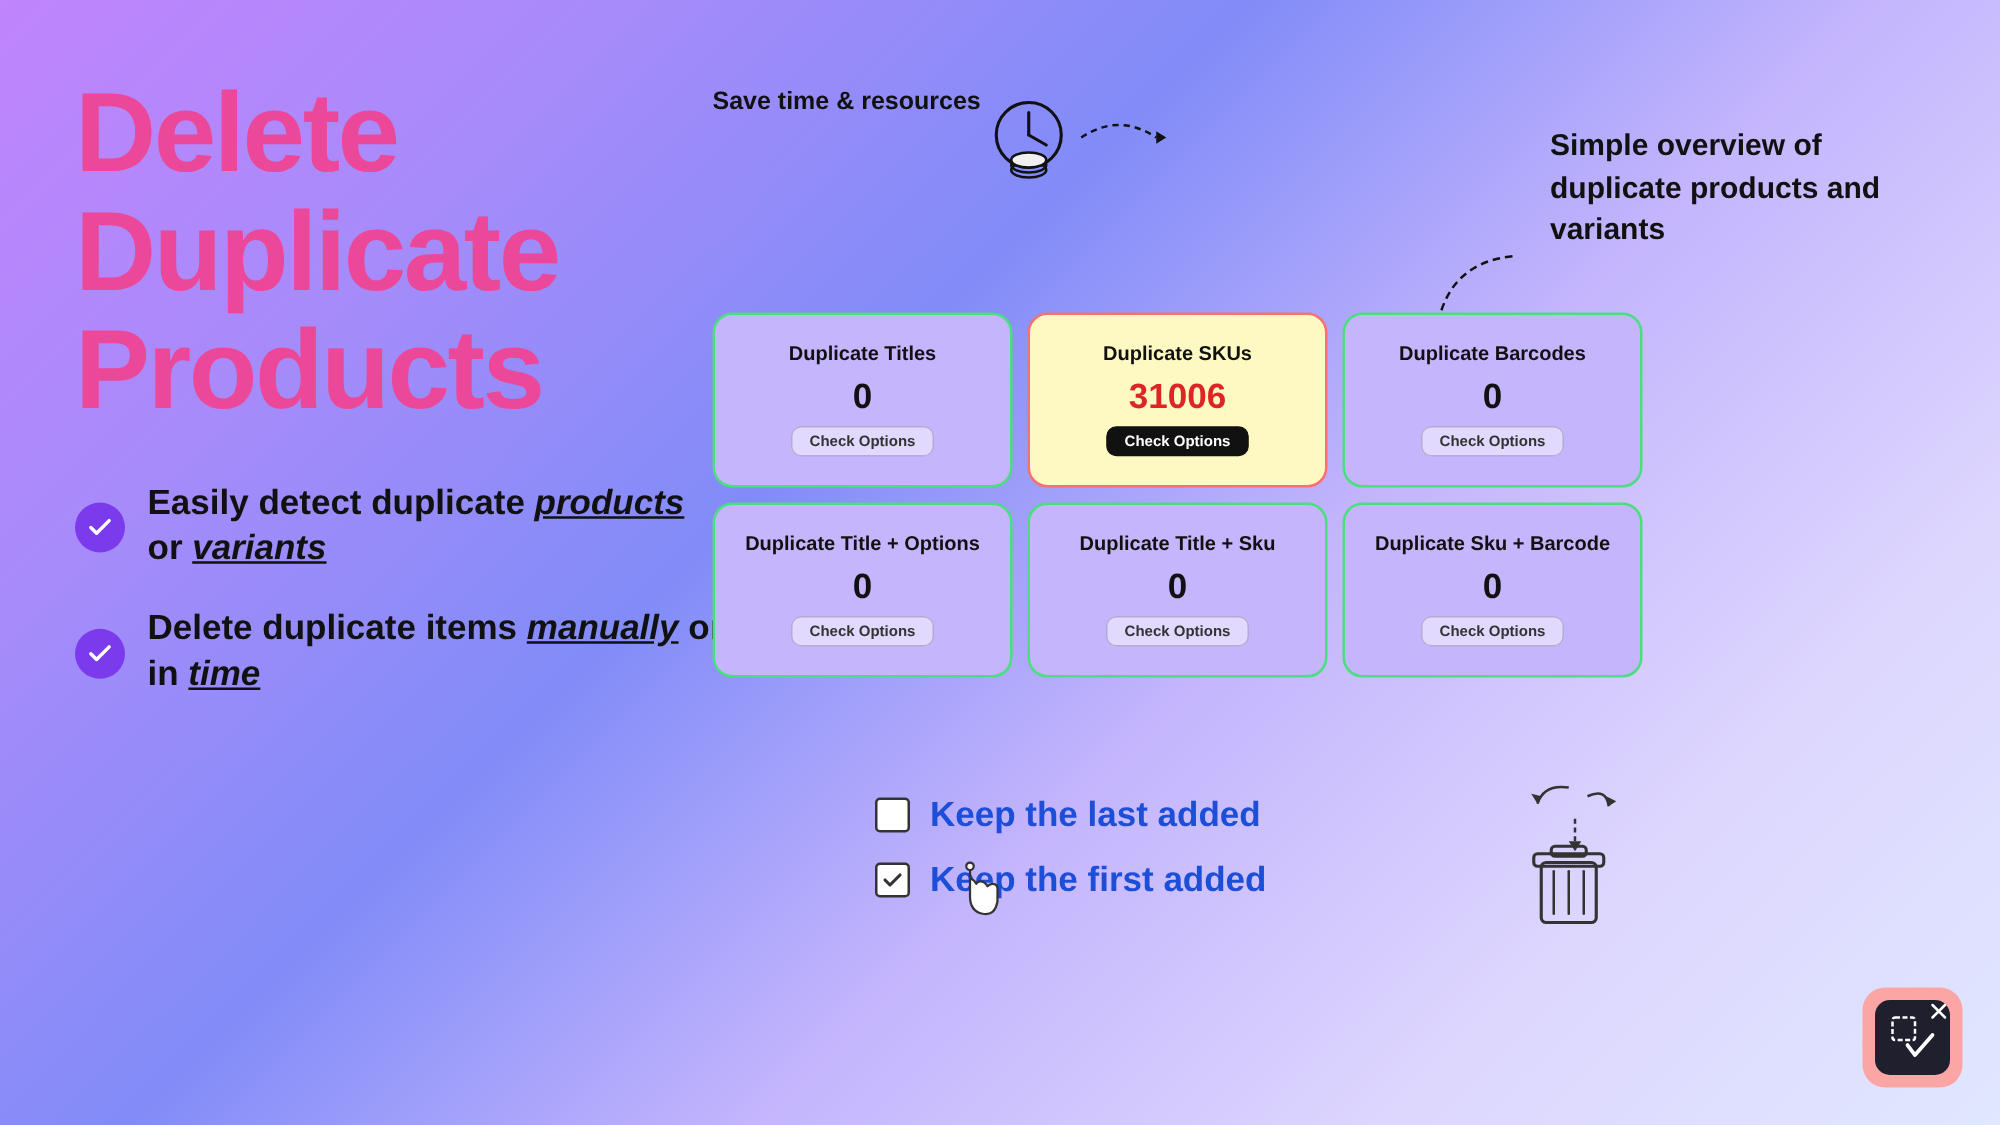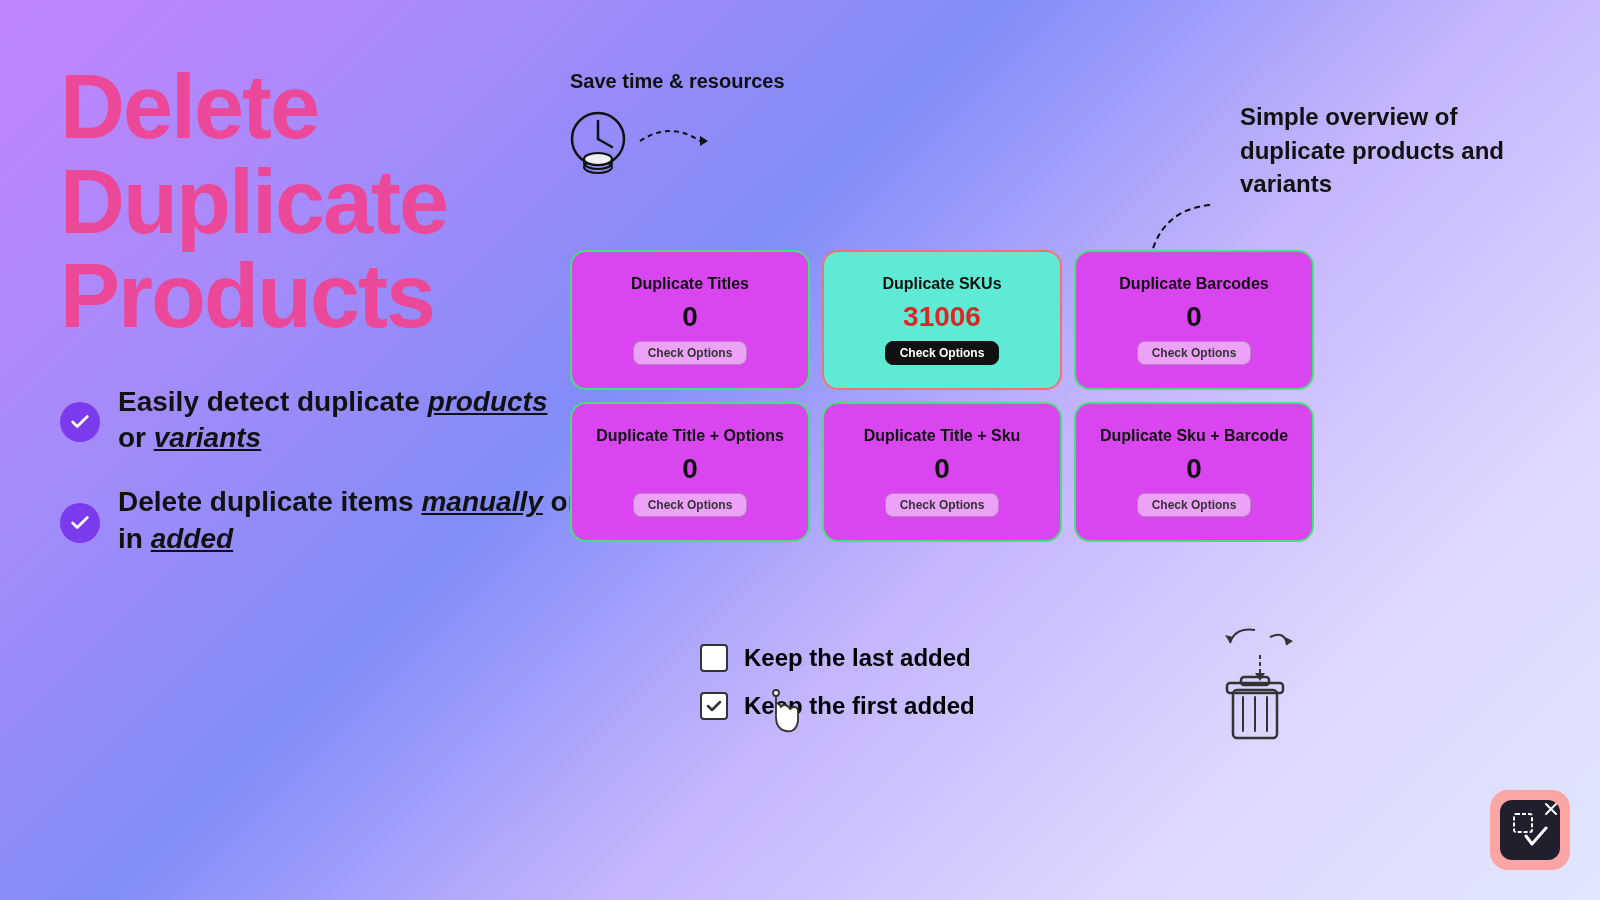--- a/index.html
+++ b/index.html
@@ -71,21 +71,20 @@
       text-decoration: underline;
       font-style: italic;
     }
 
     
     .save-time-banner {
       position: absolute;
       top: 70px;
       left: 560px;
       display: flex;
-      flex-direction: column;
       align-items: flex-start;
     }
 
     .save-time-text {
       font-size: 20px;
       font-weight: 700;
       color: #111;
       margin-bottom: 8px;
       margin-left: 10px;
     }
@@ -118,26 +117,26 @@
       border-radius: 16px;
       display: flex;
       flex-direction: column;
       align-items: center;
       justify-content: center;
       padding: 16px;
       gap: 8px;
     }
 
     .card-green {
-      background: #d946ef;
+      background: #c4b5fd;
       border: 2px solid #4ade80;
     }
 
     .card-pink {
-      background: #5eead4;
+      background: #fef9c3;
       border: 2px solid #f87171;
     }
 
     .card-title {
       font-size: 16px;
       font-weight: 700;
       color: #111;
       text-align: center;
     }
 
@@ -201,23 +200,23 @@
       align-items: center;
       justify-content: center;
       flex-shrink: 0;
     }
 
     .checkbox-box.checked {
       background: white;
     }
 
     .checkbox-label {
-      font-size: 24px;
-      font-weight: 700;
-      color: #000000;
+      font-size: 28px;
+      font-weight: 700;
+      color: #1d4ed8;
     }
 
     
     .bottom-right-widget {
       position: absolute;
       bottom: 30px;
       right: 30px;
       width: 80px;
       height: 80px;
       background: #fca5a5;
@@ -257,21 +256,21 @@
         Easily detect duplicate <a href="#"><em>products</em></a> or <a href="#"><em>variants</em></a>
       </div>
     </div>
     <div class="feature-item">
       <div class="check-circle">
         <svg viewBox="0 0 24 24" fill="none" stroke="white" stroke-width="3" stroke-linecap="round" stroke-linejoin="round">
           <polyline points="20 6 9 17 4 12"></polyline>
         </svg>
       </div>
       <div class="feature-text">
-        Delete duplicate items <a href="#"><em>manually</em></a> or in <a href="#"><em>added</em></a>
+        Delete duplicate items <a href="#"><em>manually</em></a> or in <a href="#"><em>time</em></a>
       </div>
     </div>
   </div>
 </div>
 
 <div class="save-time-banner">
   <div class="save-time-text">Save time &amp; resources</div>
 
   <svg width="160" height="80" viewBox="0 0 160 80">
 

